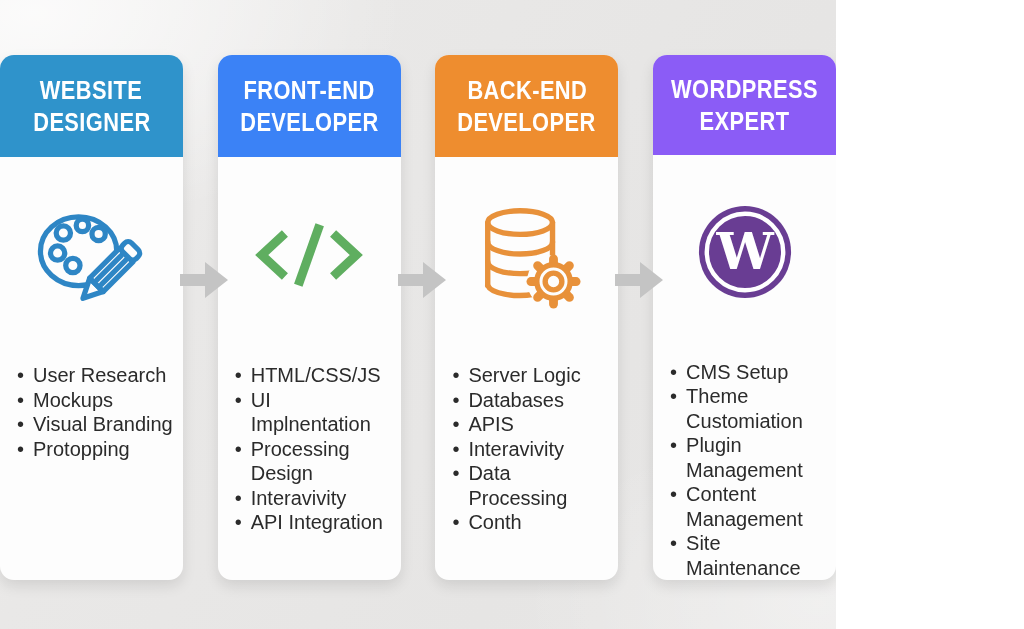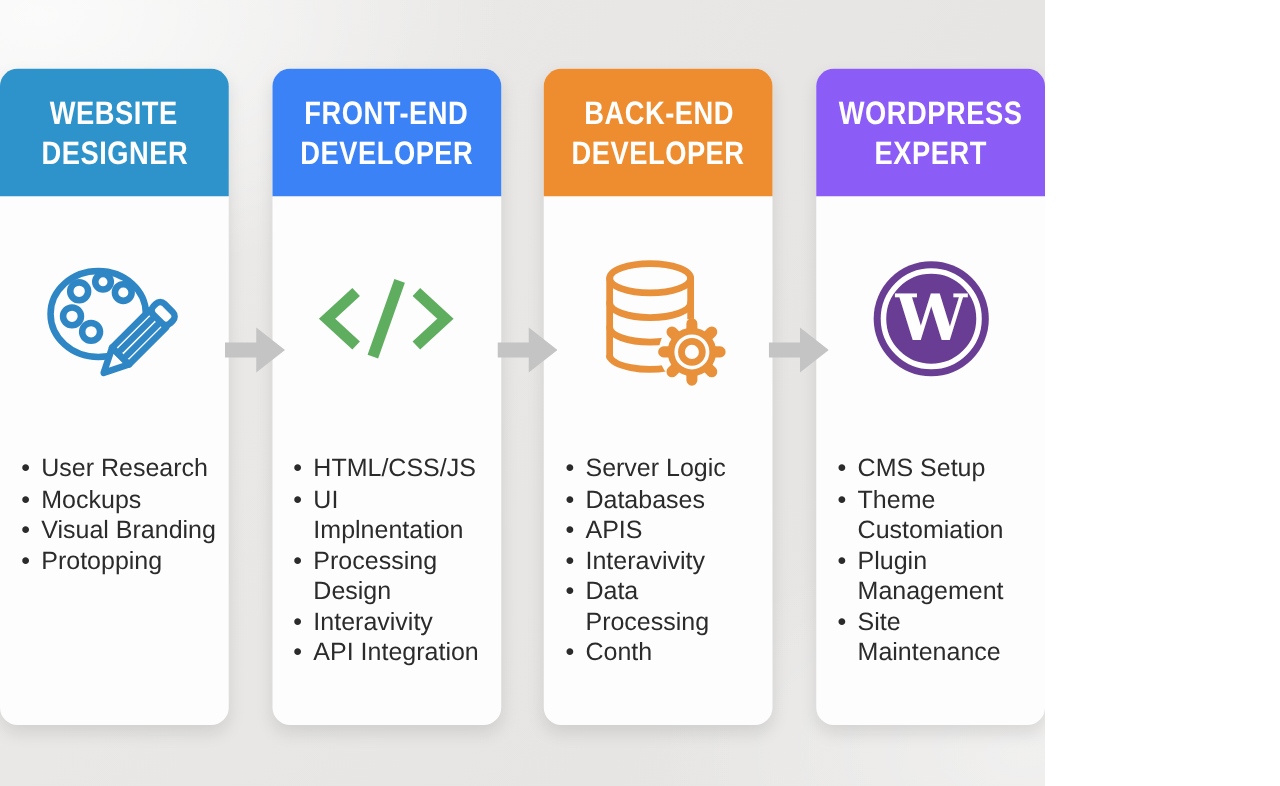--- a/index.html
+++ b/index.html
@@ -161,18 +161,19 @@
         <svg width="98" height="98" viewBox="0 0 100 100">
           <circle cx="50" cy="50" r="47" fill="currentColor"></circle>
           <circle cx="50" cy="50" r="39" fill="none" stroke="#ffffff" stroke-width="4.5"></circle>
           <text x="50" y="67" text-anchor="middle" fill="#ffffff" font-family="DejaVu Serif, serif" font-size="52" font-weight="bold">W</text>
         </svg>
       </div>
       <ul class="items">
         <li>CMS Setup</li>
         <li>Theme Customiation</li>
         <li>Plugin Management</li>
+        <li>Content Management</li>
         <li>Site Maintenance</li>
       </ul>
     </div>
 
   </div>
 </div>
 
 </body></html>

